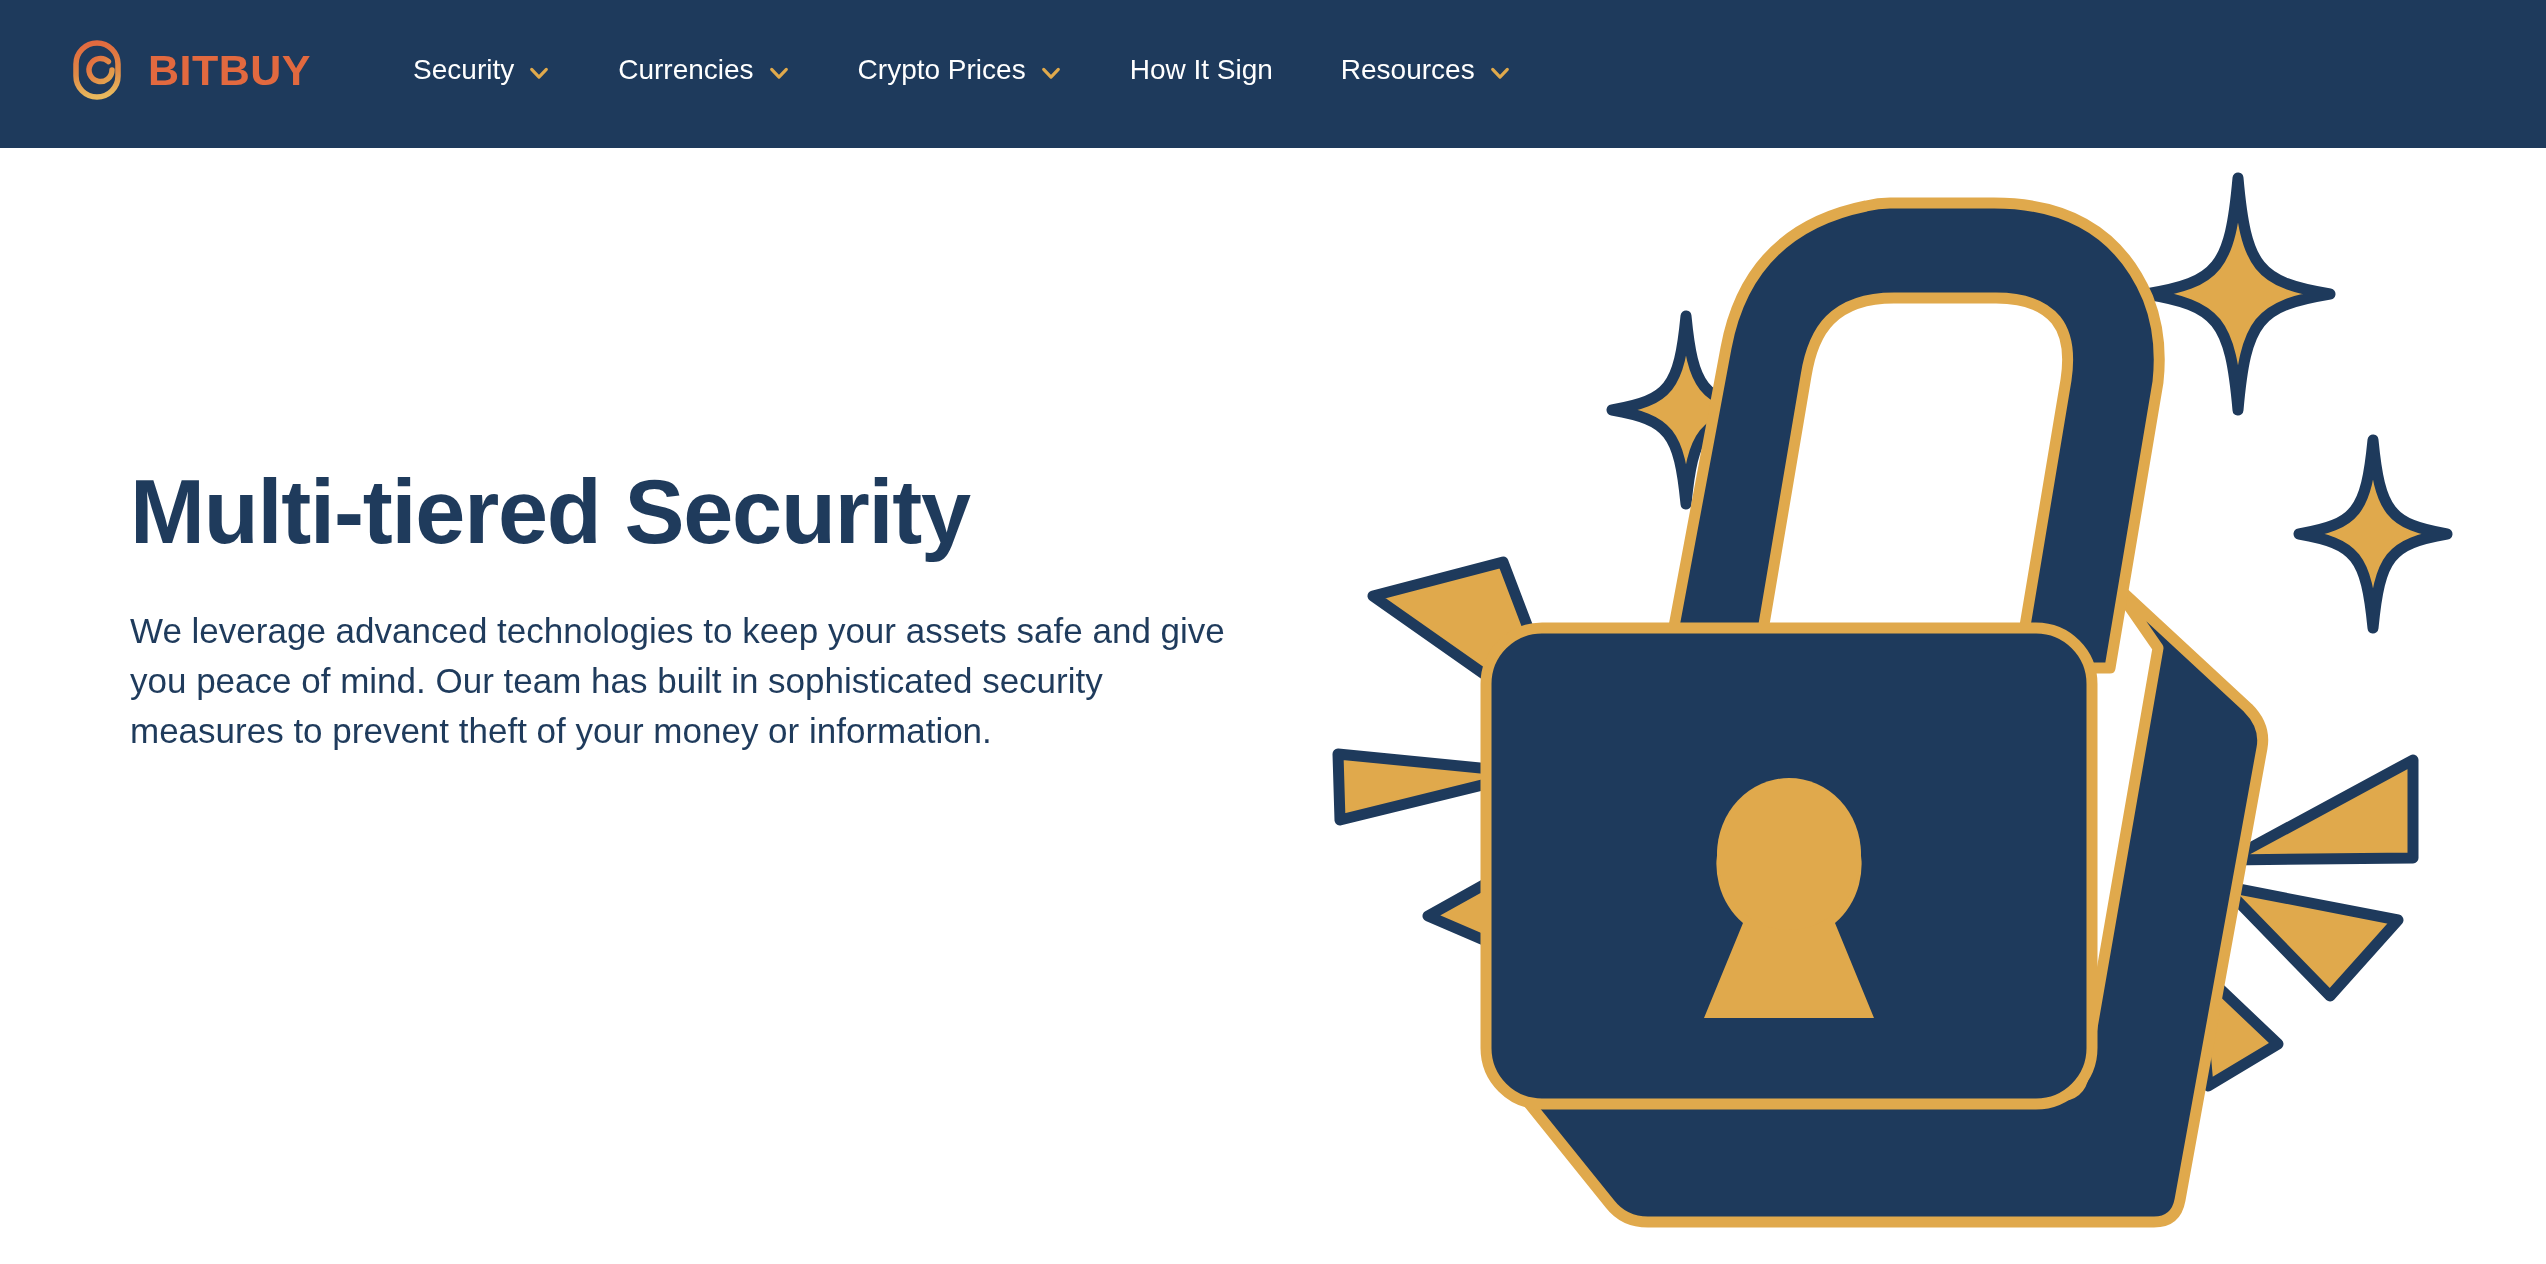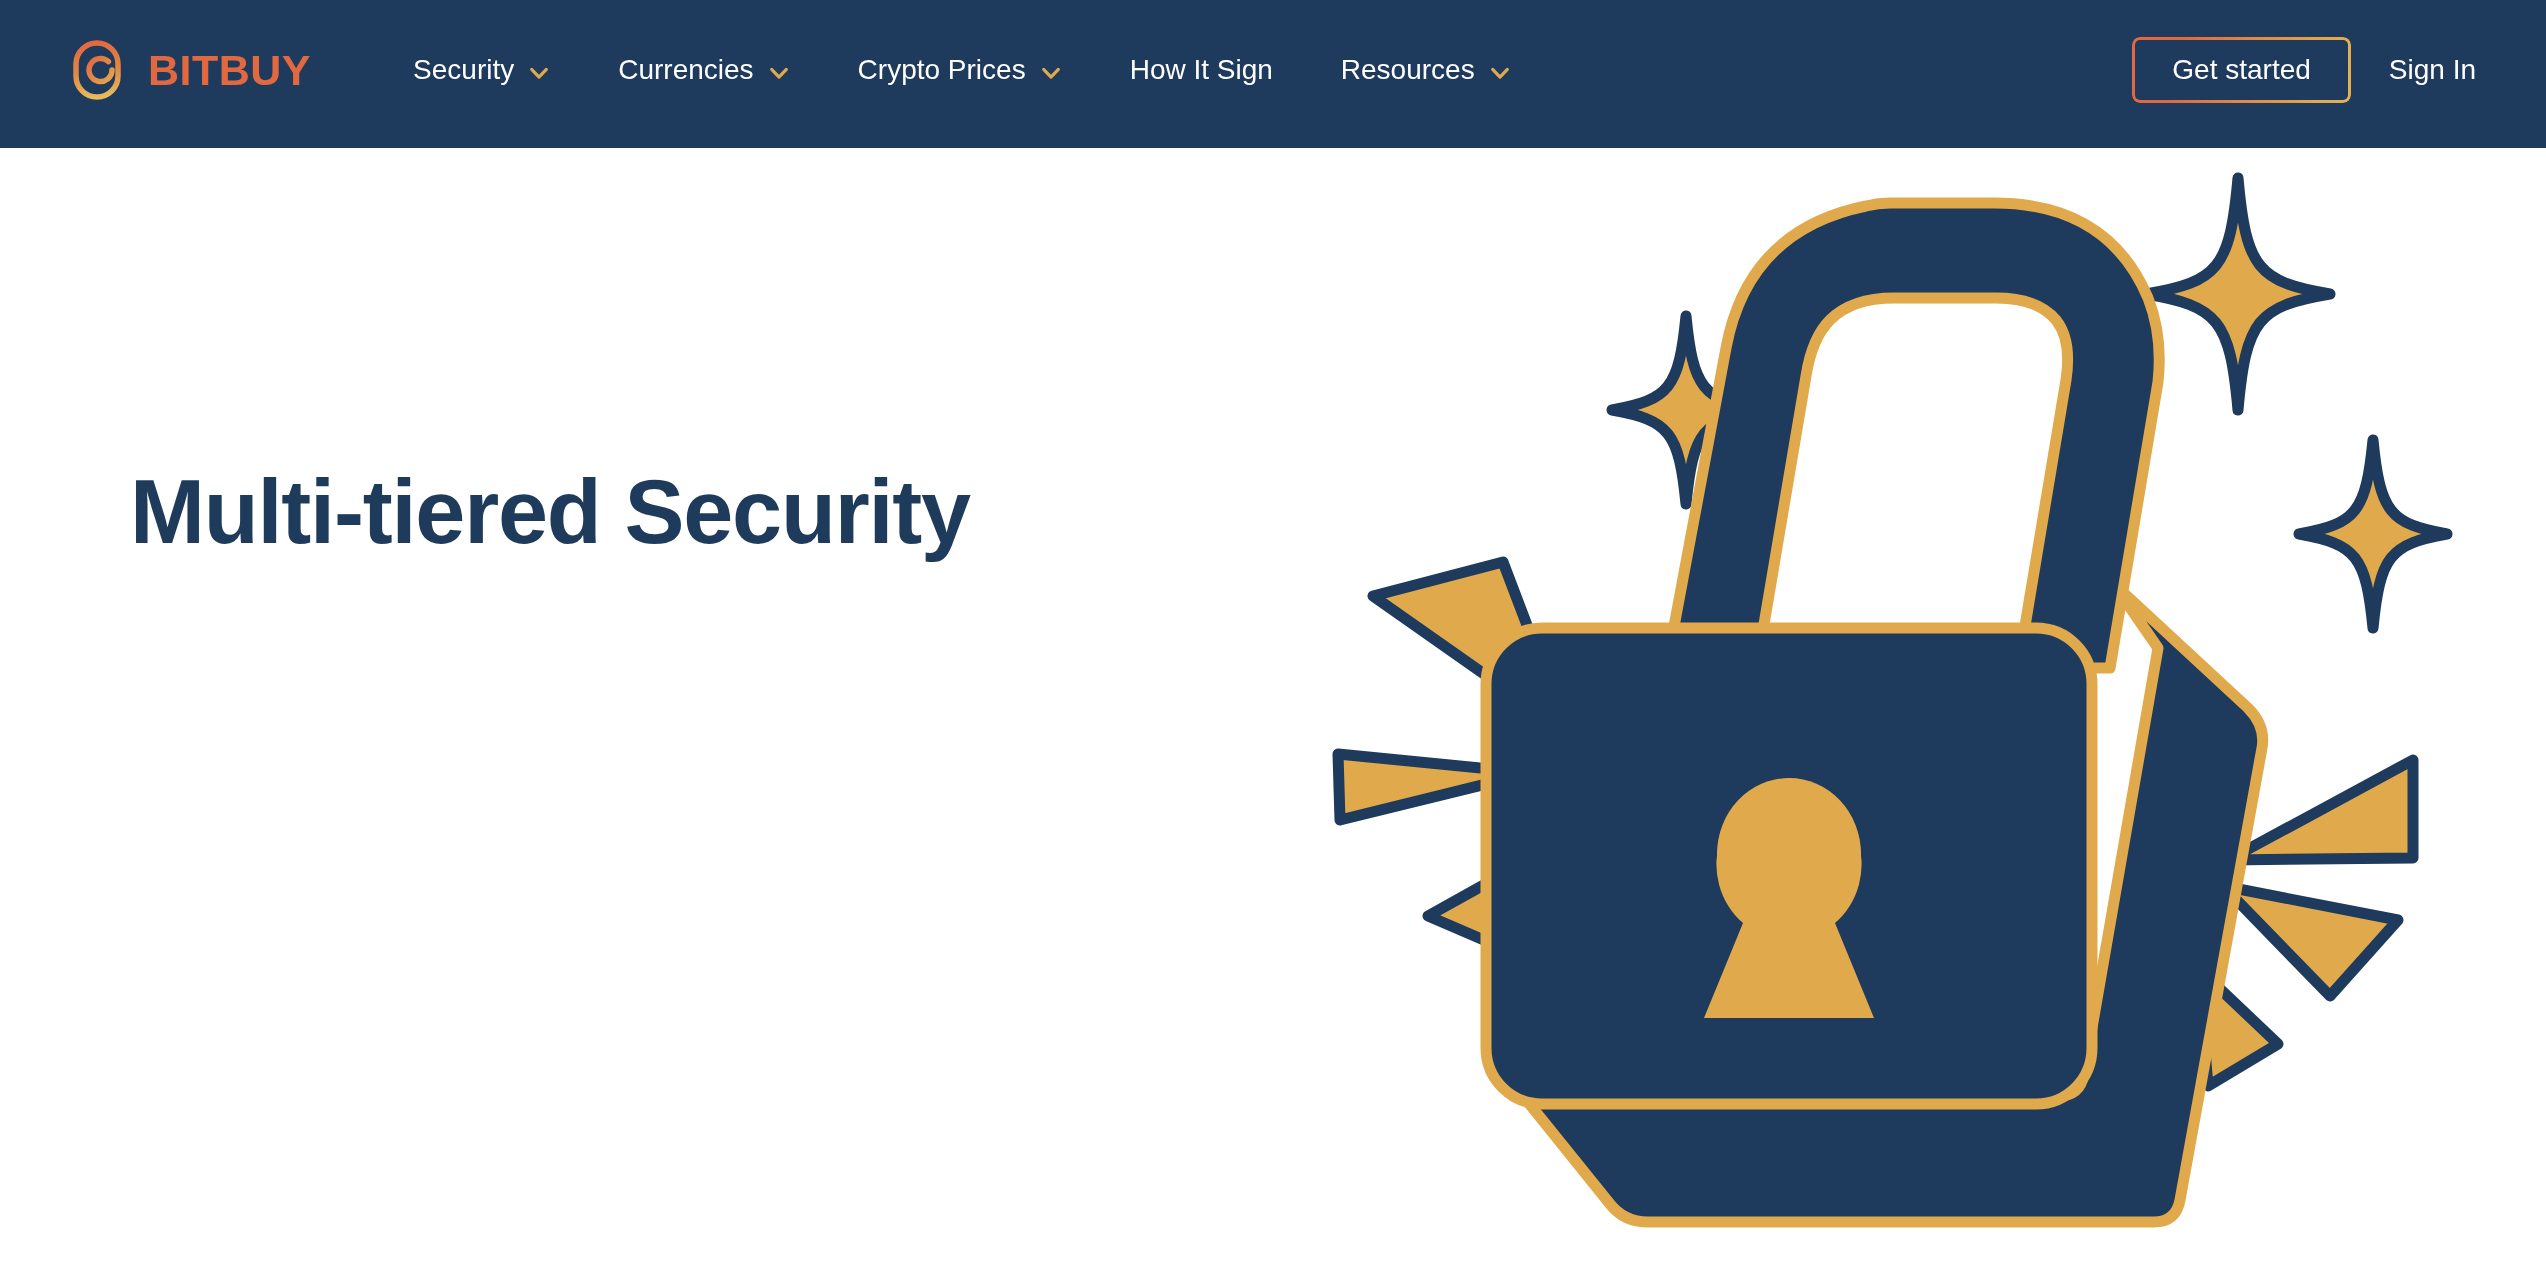--- a/index.html
+++ b/index.html
@@ -230,31 +230,28 @@
       <span>Resources</span>
       <span class="chev">
         <svg viewBox="0 0 24 24" xmlns="http://www.w3.org/2000/svg">
           <path d="M4 8 L12 16.5 L20 8" fill="none" stroke="#e0a94c" stroke-width="3.4" stroke-linecap="round" stroke-linejoin="round"></path>
         </svg>
       </span>
     </div>
 
   </nav>
 
-  <div class="nav-right">
-    <button class="get-started">Get started</button>
-    <span class="sign-in">Sign In</span>
-  </div>
 
 </header>
 
 <main class="main">
 
   <div class="copy">
     <h1 class="page-title">Multi-tiered Security</h1>
+    <p class="lede">We leverage advanced technologies to keep your assets safe and give you peace of mind. Our team has built in sophisticated security measures to prevent theft of your money or information.</p>
   </div>
 
   <div class="illustration">
     <svg viewBox="0 0 1220 1120" xmlns="http://www.w3.org/2000/svg">
 
       <g>
         <path d="M55 448 L185 414 L250 585 Z" fill="#e0a94c" stroke="#1e3a5c" stroke-width="11" stroke-linejoin="round"></path>
       </g>
       <g>
         <path d="M20 606 L213 625 L22 672 Z" fill="#e0a94c" stroke="#1e3a5c" stroke-width="11" stroke-linejoin="round"></path>

